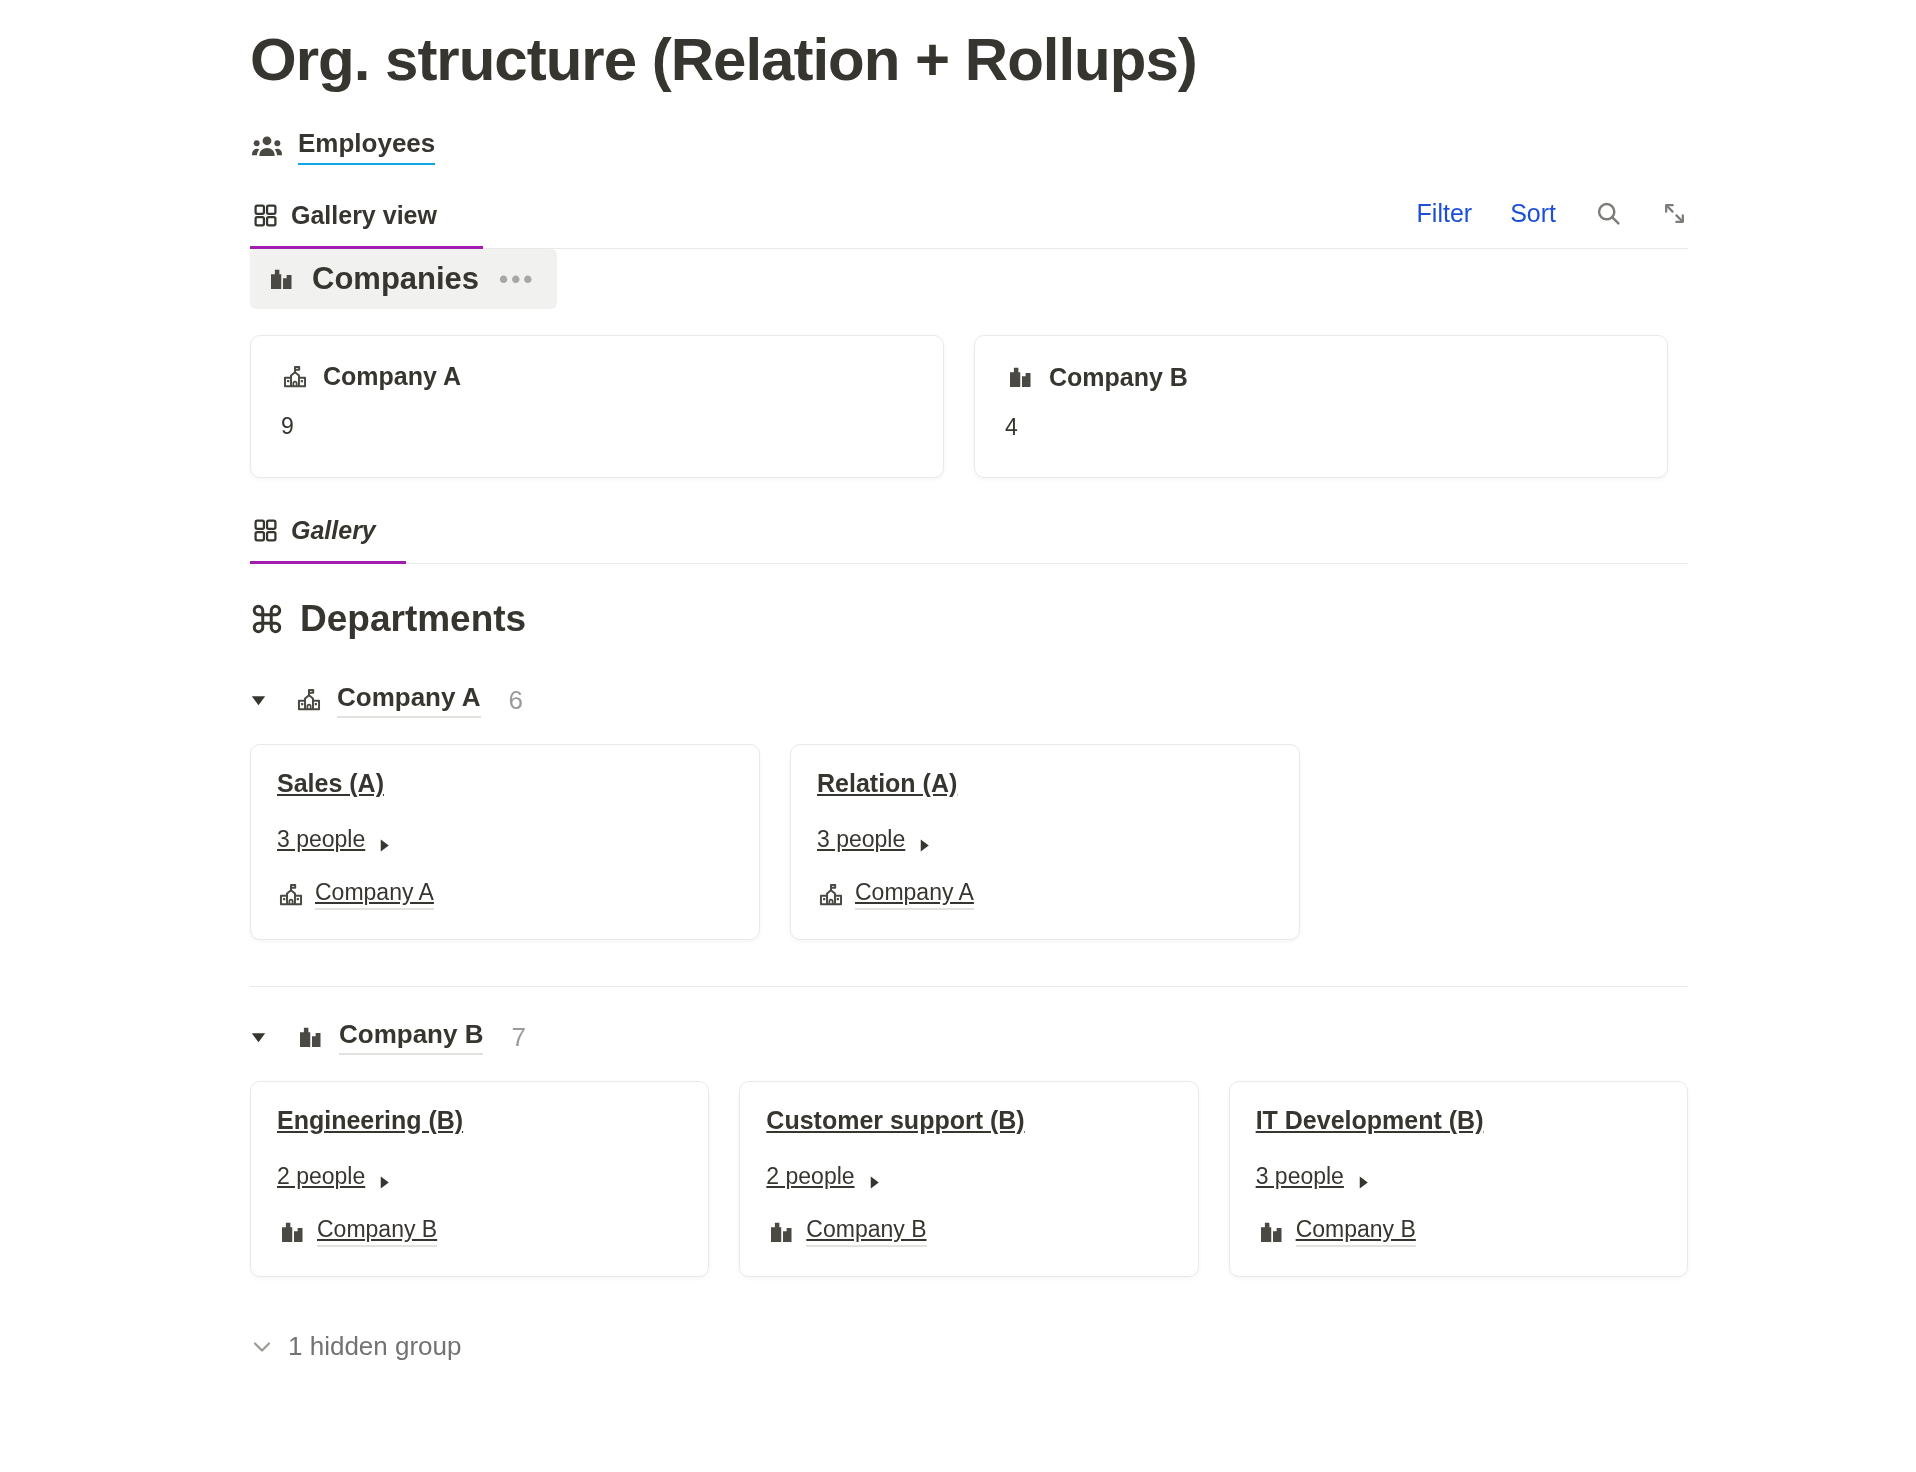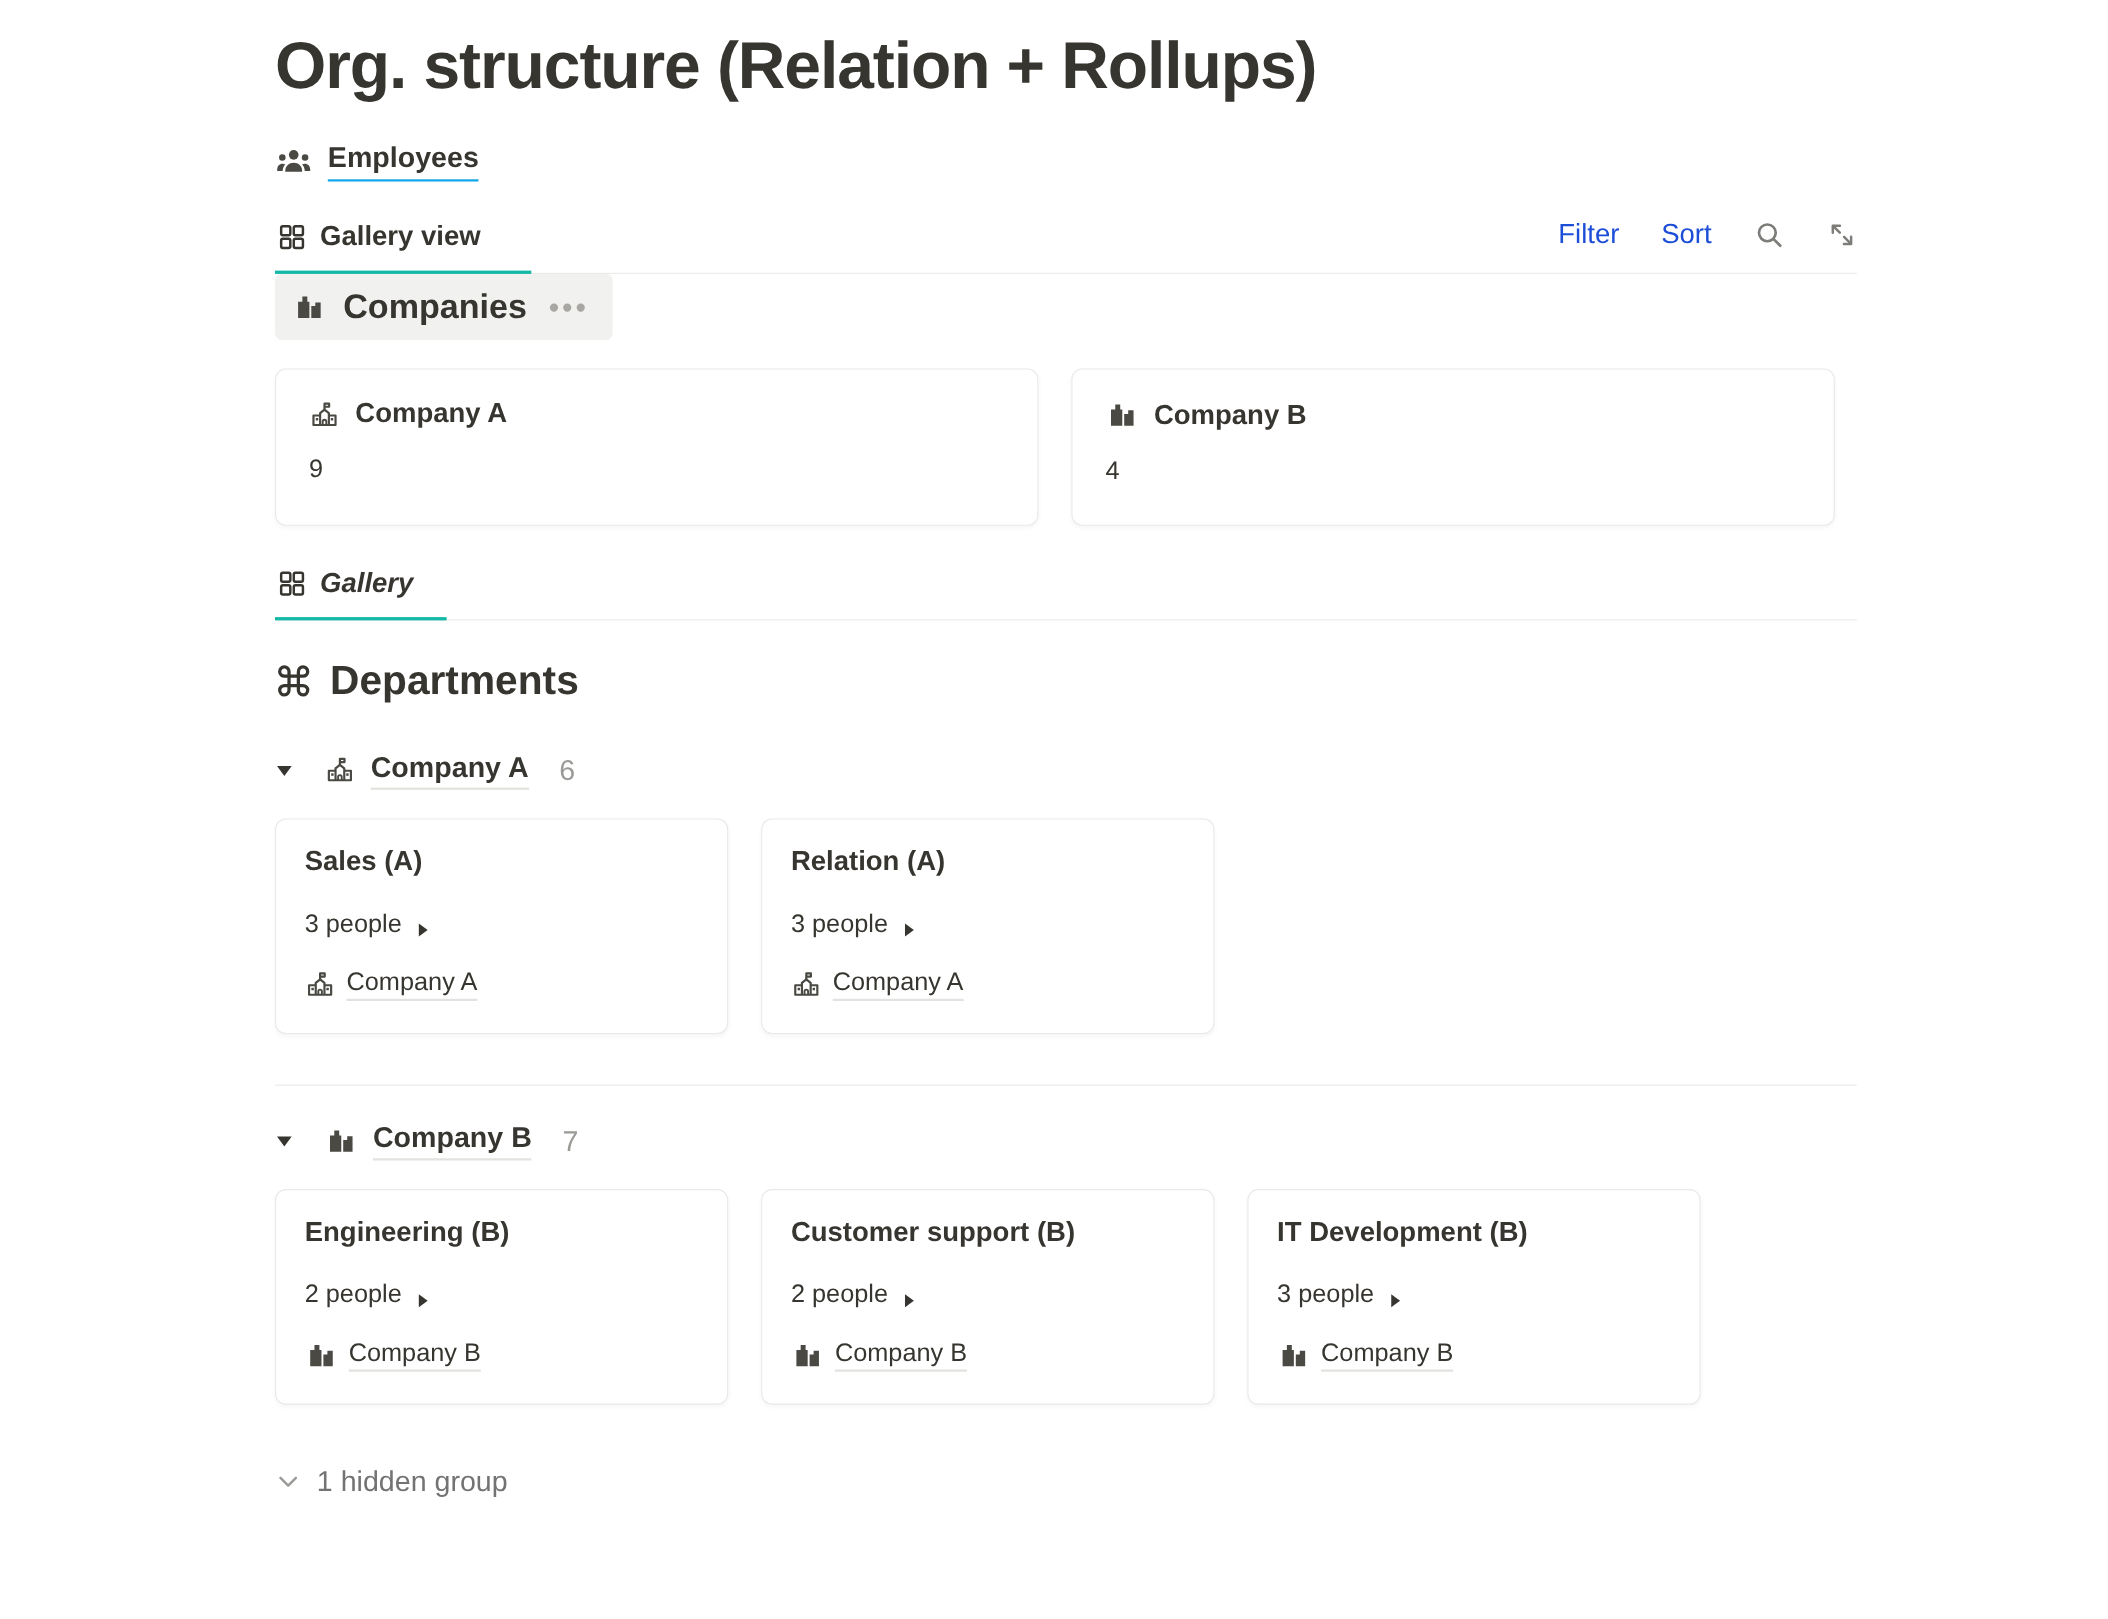--- a/index.html
+++ b/index.html
@@ -18,21 +18,21 @@
   .employees-row { margin-top:32px; display:flex; align-items:center; gap:14px; width:fit-content; cursor:pointer; }
   .employees-row .link-text {
     font-size:26px; font-weight:600; padding-bottom:4px;
     border-bottom:2px solid #0ea5e9;
   }
 
   
   .toolbar { margin-top:26px; display:flex; align-items:flex-end; justify-content:space-between;
     border-bottom:1px solid #e9e9e7; }
   .tab { display:flex; align-items:center; gap:12px; padding:10px 46px 16px 2px;
-    border-bottom:3px solid #14b8a6; margin-bottom:-1px; width:fit-content; cursor:pointer; }
+    border-bottom:3px solid #a21caf; margin-bottom:-1px; width:fit-content; cursor:pointer; }
   .tab-label { font-size:25px; font-weight:600; }
   .toolbar-right { display:flex; align-items:center; gap:38px; padding-bottom:20px; }
   .toolbar-btn { font-size:25px; color:#1d4ed8; cursor:pointer; }
   .icon-btn { display:flex; align-items:center; cursor:pointer; }
 
   
   .group-pill { display:inline-flex; align-items:center; gap:16px;
     background:#f1f1ef; border-radius:6px; padding:12px 22px 12px 16px; cursor:pointer; }
   .group-pill .pill-label { font-size:31px; font-weight:700; }
   .ellipsis { font-size:26px; font-weight:700; color:#a8a7a3; letter-spacing:3px; margin-left:4px; }
@@ -41,21 +41,21 @@
   .cards-row { display:flex; gap:30px; margin-top:26px; }
   .card {
     background:#fff; border:1px solid #e9e9e7; border-radius:10px;
     box-shadow:0 2px 4px rgba(15,15,15,0.04); cursor:pointer;
   }
   .card.company-card { width:694px; height:143px; padding:26px 30px; }
   .card-title-row { display:flex; align-items:center; gap:14px; }
   .card-title { font-size:25px; font-weight:600; }
   .card-value { margin-top:22px; font-size:23px; color:#37352f; }
 
-  .card.dept-card { width:412px; height:196px; padding:24px 26px; }
+  .card.dept-card { width:510px; height:196px; padding:24px 26px;text-decoration:underline; }
   .dept-title { font-size:25px; font-weight:600; }
   .people-row { margin-top:28px; display:flex; align-items:flex-end; gap:12px; font-size:23px; }
   .company-link-row { margin-top:26px; display:flex; align-items:center; gap:10px; width:fit-content; }
   .company-link { font-size:23px; padding-bottom:2px; border-bottom:2px solid #e3e2de; }
 
   
   .section-heading { margin-top:34px; display:flex; align-items:center; gap:16px; }
   .section-heading .heading-text { font-size:37px; font-weight:700; }
 
   .dept-group-row { margin-top:42px; display:flex; align-items:center; gap:14px; }

